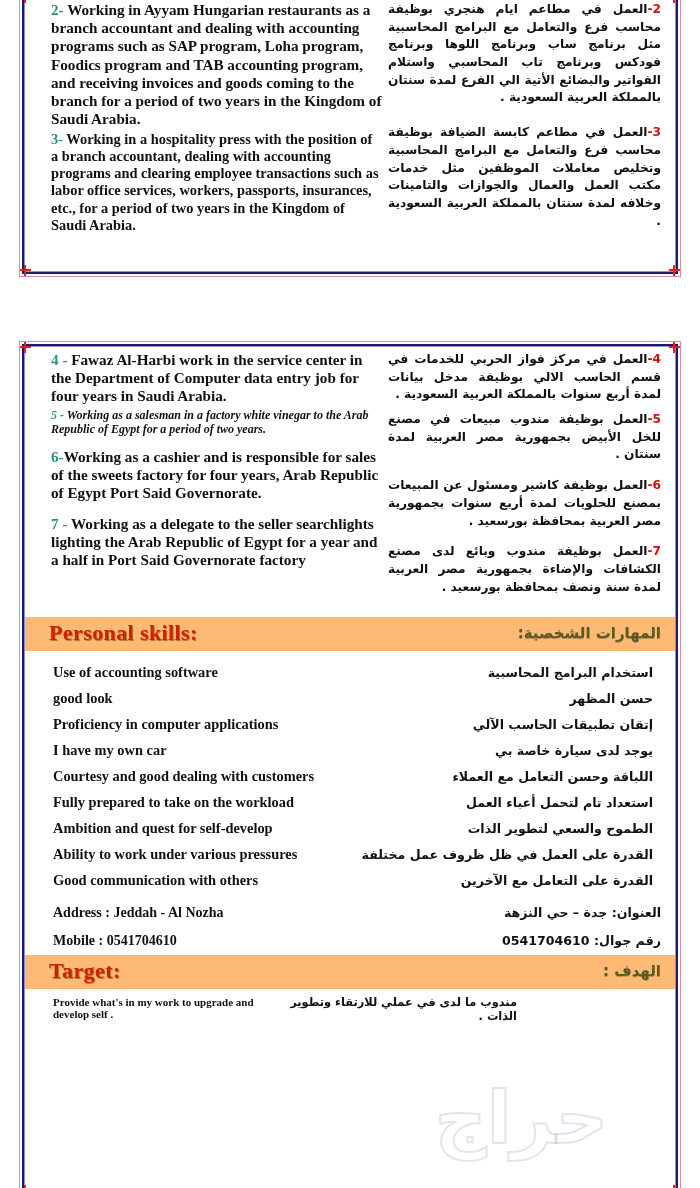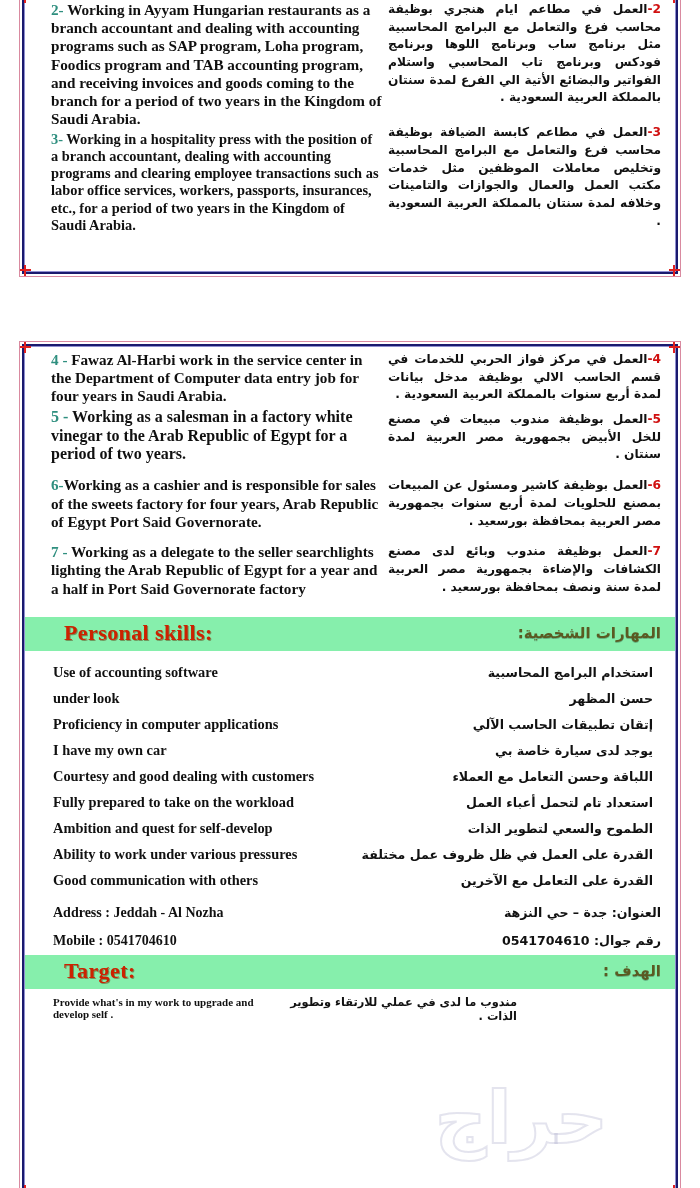--- a/index.html
+++ b/index.html
@@ -103,21 +103,21 @@
   .en-item {
     font-family: "Liberation Serif", "DejaVu Serif", serif;
     font-weight: bold;
     color: #101010;
     line-height: 1.2;
     margin-bottom: 2px;
     text-align: left;
   }
   .en-item.big  { font-size: 15.2px; }
   .en-item.mid  { font-size: 14.4px; }
-  .en-item.small{ font-size: 16px; line-height: 1.18; }
+  .en-item.small{ font-size: 12px; line-height: 1.18; font-style: italic; }
 
   .num-en {
     color: #2f8f7f;
     font-weight: bold;
   }
 
   .ar-item {
     font-family: "DejaVu Sans", "Liberation Sans", sans-serif;
     font-weight: bold;
     color: #101010;
@@ -129,25 +129,25 @@
     color: #d01010;
     font-weight: bold;
   }
 
   .sp-6  { height: 6px; }
   .sp-10 { height: 10px; }
   .sp-14 { height: 14px; }
 
   
   .band {
-    background: #86efac;
+    background: #fdba74;
     display: flex;
     align-items: center;
     justify-content: space-between;
-    padding: 3px 14px 5px 39px;
+    padding: 3px 14px 5px 24px;
     margin: 0 -8px;
     width: calc(100% + 16px);
   }
   .band-en {
     font-family: "Liberation Serif", "DejaVu Serif", serif;
     font-weight: bold;
     font-size: 22px;
     color: #cc2200;
     letter-spacing: .4px;
     text-shadow: 1px 1px 0 rgba(90,40,0,.45);
@@ -325,21 +325,21 @@
         <span class="band-en">Personal skills:</span>
         <span class="band-ar">المهارات الشخصية:</span>
       </div>
 
       <div class="skills">
         <div class="skill-row">
           <span class="skill-en">Use of accounting software</span>
           <span class="skill-ar">استخدام البرامج المحاسبية</span>
         </div>
         <div class="skill-row">
-          <span class="skill-en">under look</span>
+          <span class="skill-en">good look</span>
           <span class="skill-ar">حسن المظهر</span>
         </div>
         <div class="skill-row">
           <span class="skill-en">Proficiency in computer applications</span>
           <span class="skill-ar">إتقان تطبيقات الحاسب الآلي</span>
         </div>
         <div class="skill-row">
           <span class="skill-en">I have my own car</span>
           <span class="skill-ar">يوجد لدى سيارة خاصة بي</span>
         </div>

